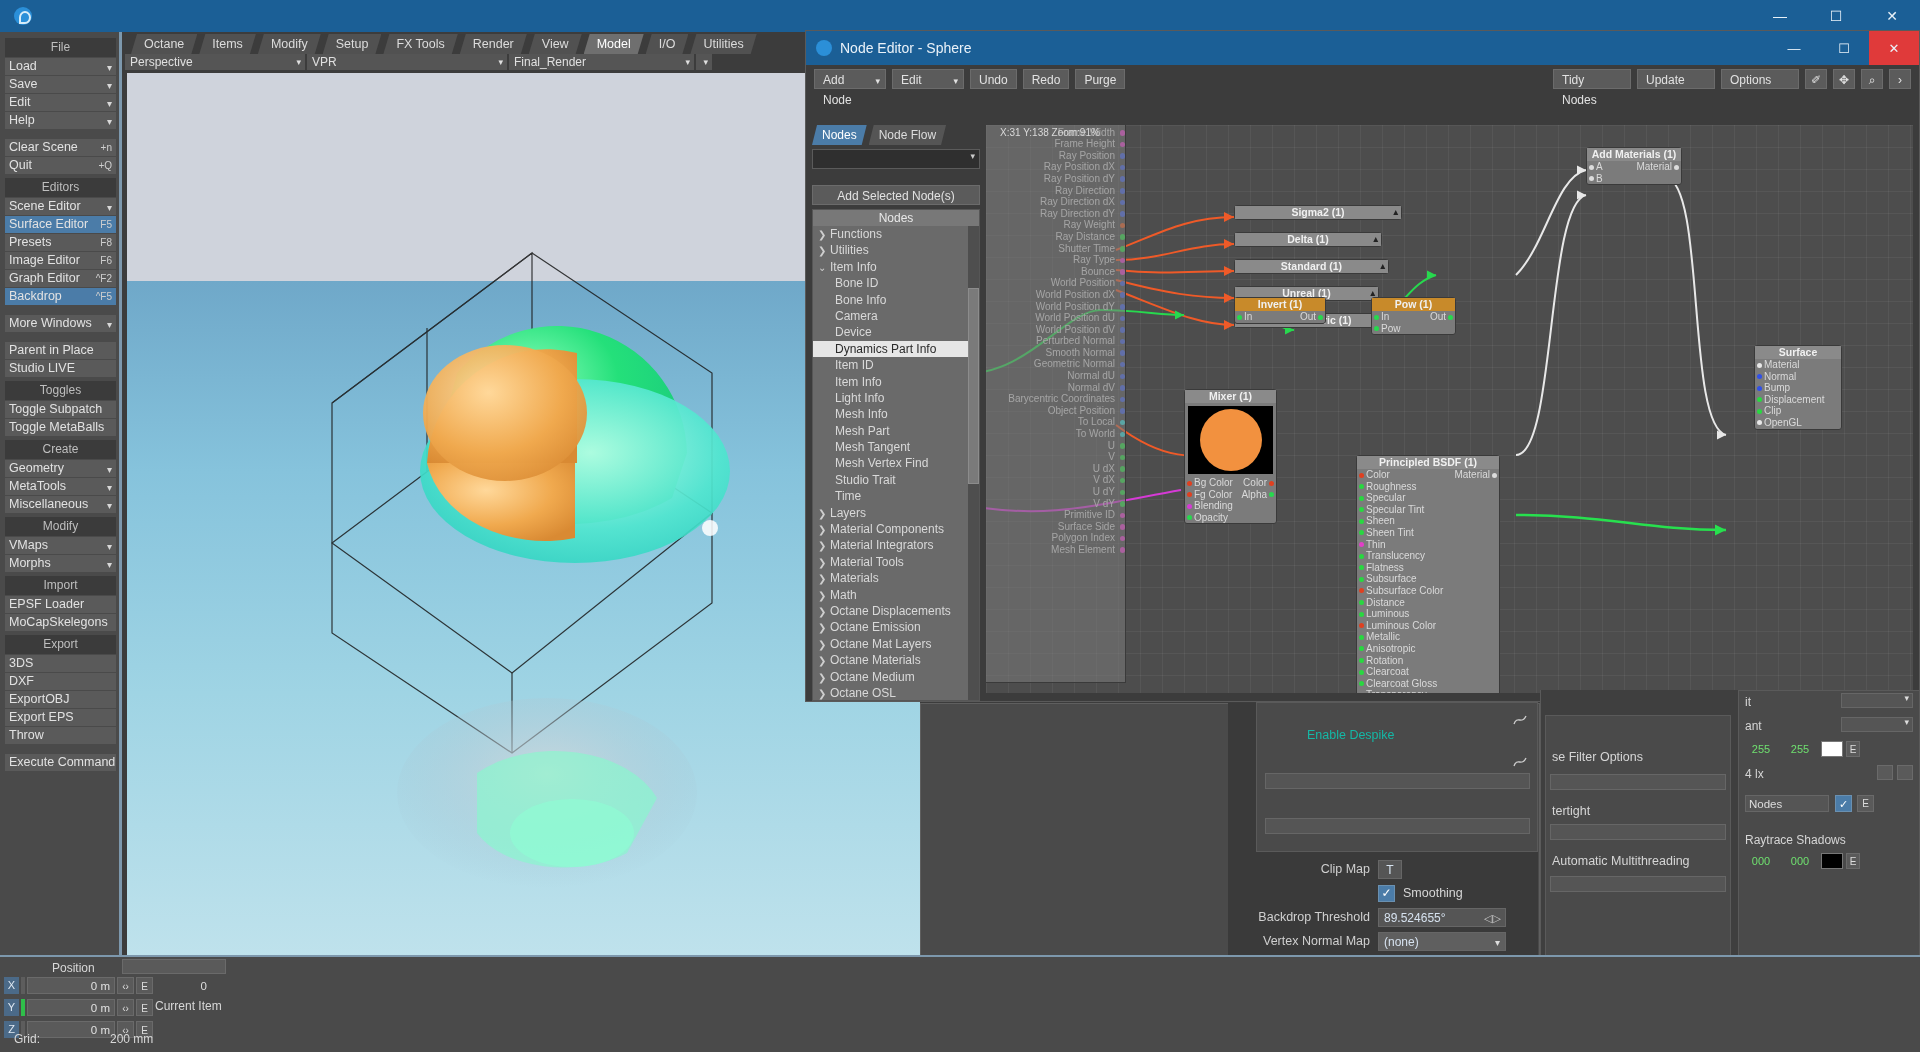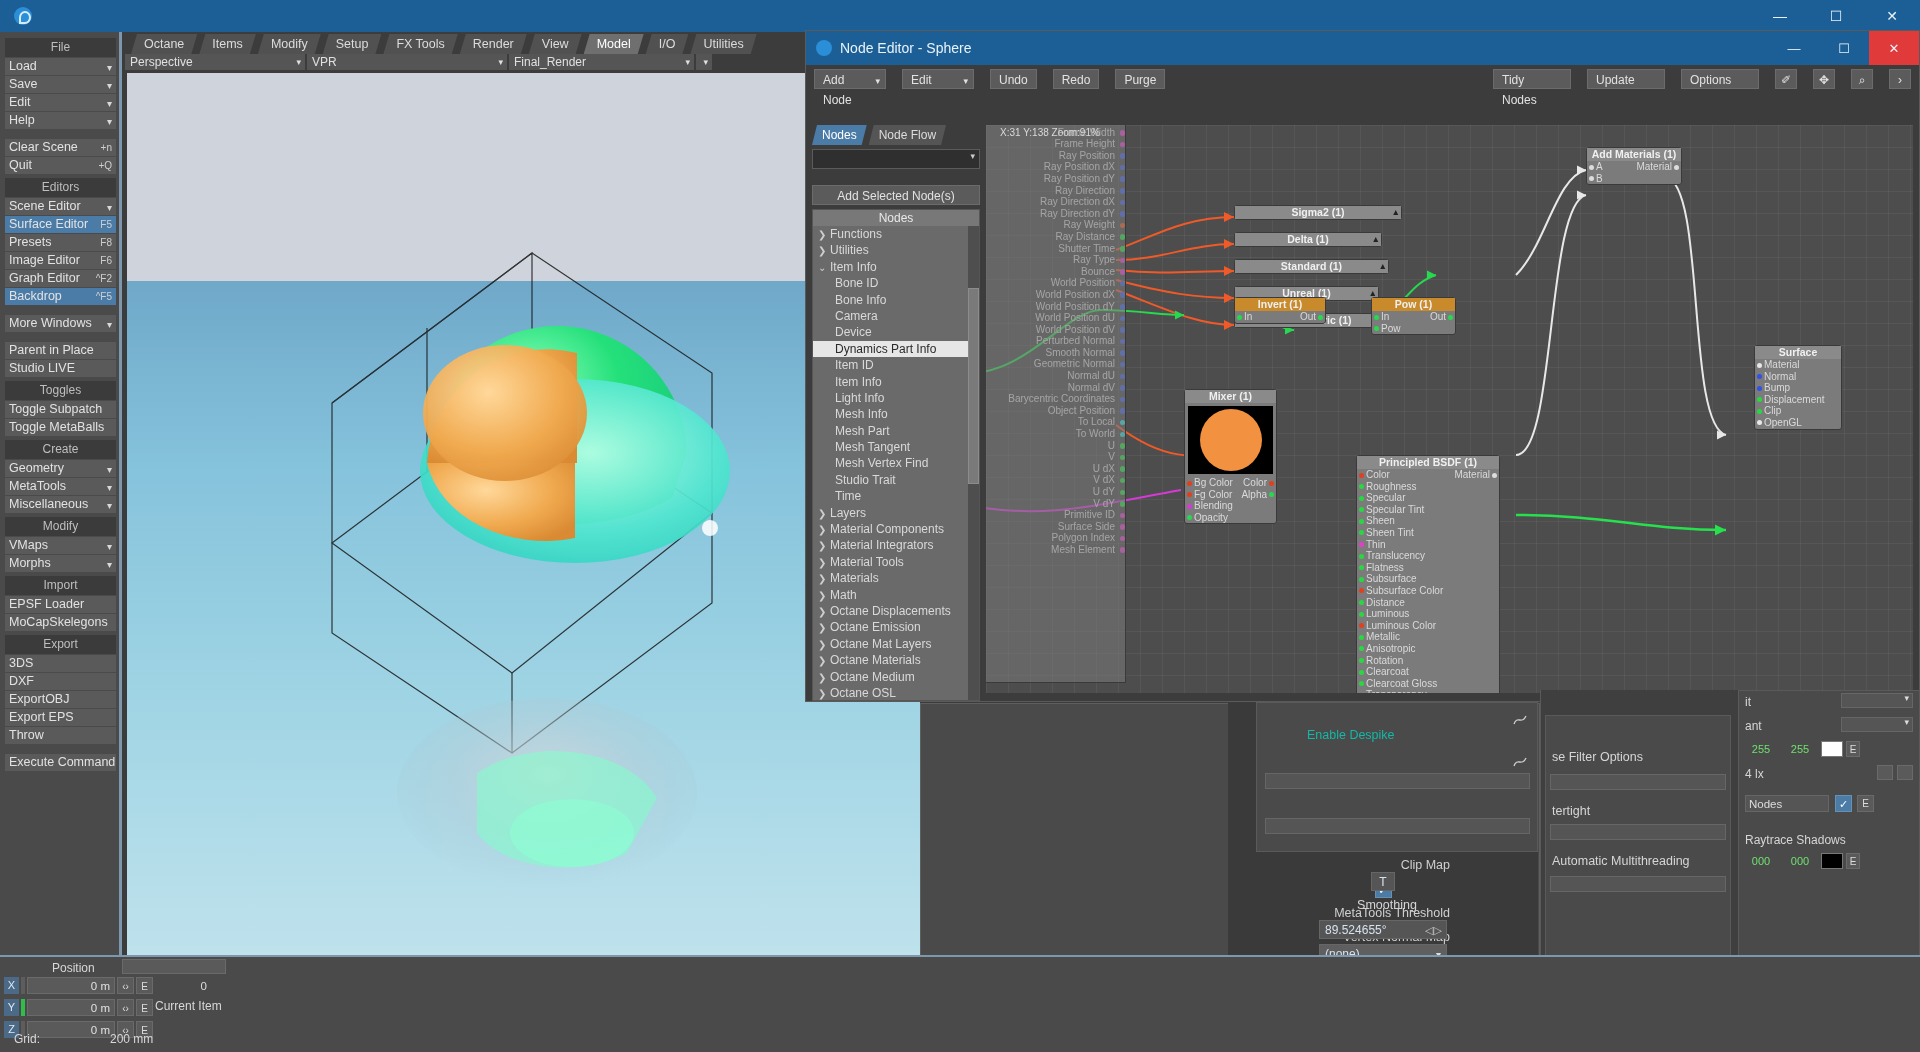--- a/index.html
+++ b/index.html
@@ -52,21 +52,21 @@
     overflow:hidden;}
   
   #nodewin { position:absolute; left:805px; top:30px; width:1115px; height:672px;
     background:#3c3c3c; border:1px solid #5a5a5a; }
   #nw-title { height:34px; background:#1b5f96; display:flex; align-items:center; }
   #nw-title .ni { width:16px;height:16px;border-radius:50%;background:#2b8fd8;margin:0 8px 0 10px;}
   #nw-title .nt { font-size:14px; color:#eaf2f9; }
   #nw-btns{margin-left:auto;display:flex;}
   #nw-btns div{width:50px;height:34px;display:flex;align-items:center;justify-content:center;color:#eaf2f9;font-size:13px;}
   #nw-btns div.close{background:#e03a3a;}
-  #nw-tool { height:28px; display:flex; align-items:center; padding:0 8px; gap:16px;
+  #nw-tool { height:28px; display:flex; align-items:center; padding:0 8px; gap:6px;
     background:#3c3c3c;}
   .nbtn{ background:#5b5b5b;color:#e2e2e2;font-size:12px;height:20px;line-height:20px;
     padding:0 8px;border:1px solid #6b6b6b;position:relative;}
   .nbtn.dd{padding-right:22px;}
   .nbtn.dd .chev{position:absolute;right:5px;top:1px;font-size:9px;}
   .nbtn.ic{width:22px;padding:0;text-align:center;}
 
   #nw-left{position:absolute;left:6px;top:94px;width:168px;height:568px;}
   .ntabs{display:flex;}
   .ntab{height:20px;line-height:20px;padding:0 10px;font-size:12px;background:#555;color:#ddd;
@@ -104,21 +104,21 @@
   .row .opin{position:absolute;right:2px;top:3.5px;width:5px;height:5px;border-radius:50%;}
   .row .out{position:absolute;right:9px;top:0;}
   .inputcol{position:absolute;text-align:right;font-size:10px;color:#d6d6d6;}
   .inputcol .ir{height:11.6px;line-height:11.6px;position:relative;padding-right:11px;white-space:nowrap;}
   .inputcol .ir .p{position:absolute;right:1px;top:3.5px;width:5.5px;height:5.5px;border-radius:50%;}
 
   
   #botpanel{position:absolute;left:920px;top:703px;width:620px;height:307px;background:#4a4a4a;border:1px solid #5f5f5f;}
   #previewbox{position:absolute;left:930px;top:710px;width:295px;height:290px;background:#6a6a6a;border:1px solid #555;}
   #surfpanel{position:absolute;left:1228px;top:703px;width:310px;height:307px;background:#3a3a3a;}
-  .fld-row{display:flex;align-items:center;height:22px;margin-bottom:2px;flex-direction:column;}
+  .fld-row{display:flex;align-items:center;height:22px;margin-bottom:2px;}
   .fld-lab{font-size:12.5px;color:#d0d0d0;text-align:right;padding-right:8px;}
   .fld-in{background:#555;border:1px solid #666;height:19px;line-height:19px;font-size:12px;color:#d6e2ef;padding:0 5px;position:relative;}
   .chk{width:17px;height:17px;background:#4b7ca8;border:1px solid #6a90b0;display:inline-flex;align-items:center;justify-content:center;color:#fff;font-size:12px;}
   .chk.off{background:#585858;border-color:#6a6a6a;}
 
   #rightpanel{position:absolute;left:1540px;top:690px;width:380px;height:320px;background:#3f3f3f;border-left:1px solid #5a5a5a;}
   #rightcol2{position:absolute;left:1738px;top:690px;width:182px;height:310px;background:#4a4a4a;border:1px solid #5a5a5a;}
 
   
   #bottom{position:absolute;left:0;top:955px;width:1920px;height:97px;background:#4a4a4a;border-top:2px solid #7d98ad;}
@@ -562,21 +562,21 @@
     <div class="fld-row">
       <div class="fld-lab" style="width:150px">Clip Map</div>
       <div class="fld-in" style="width:24px;text-align:center;padding:0">T</div>
     </div>
     <div class="fld-row">
       <div style="width:150px"></div>
       <div class="chk">✓</div>
       <div style="font-size:12.5px;color:#d6d6d6;margin-left:8px">Smoothing</div>
     </div>
     <div class="fld-row">
-      <div class="fld-lab" style="width:150px">MetaTools Threshold</div>
+      <div class="fld-lab" style="width:150px">Backdrop Threshold</div>
       <div class="fld-in" style="width:128px;position:relative">
         <span>89.524655°</span>
         <span style="position:absolute;right:4px;top:0;font-size:11px;color:#ccc">◁▷</span>
       </div>
     </div>
     <div class="fld-row">
       <div class="fld-lab" style="width:150px">Vertex Normal Map</div>
       <div class="fld-in" style="width:128px;position:relative;background:#5f5f5f">
         <span>(none)</span>
         <span style="position:absolute;right:5px;top:0;font-size:10px;color:#ddd">▾</span>

